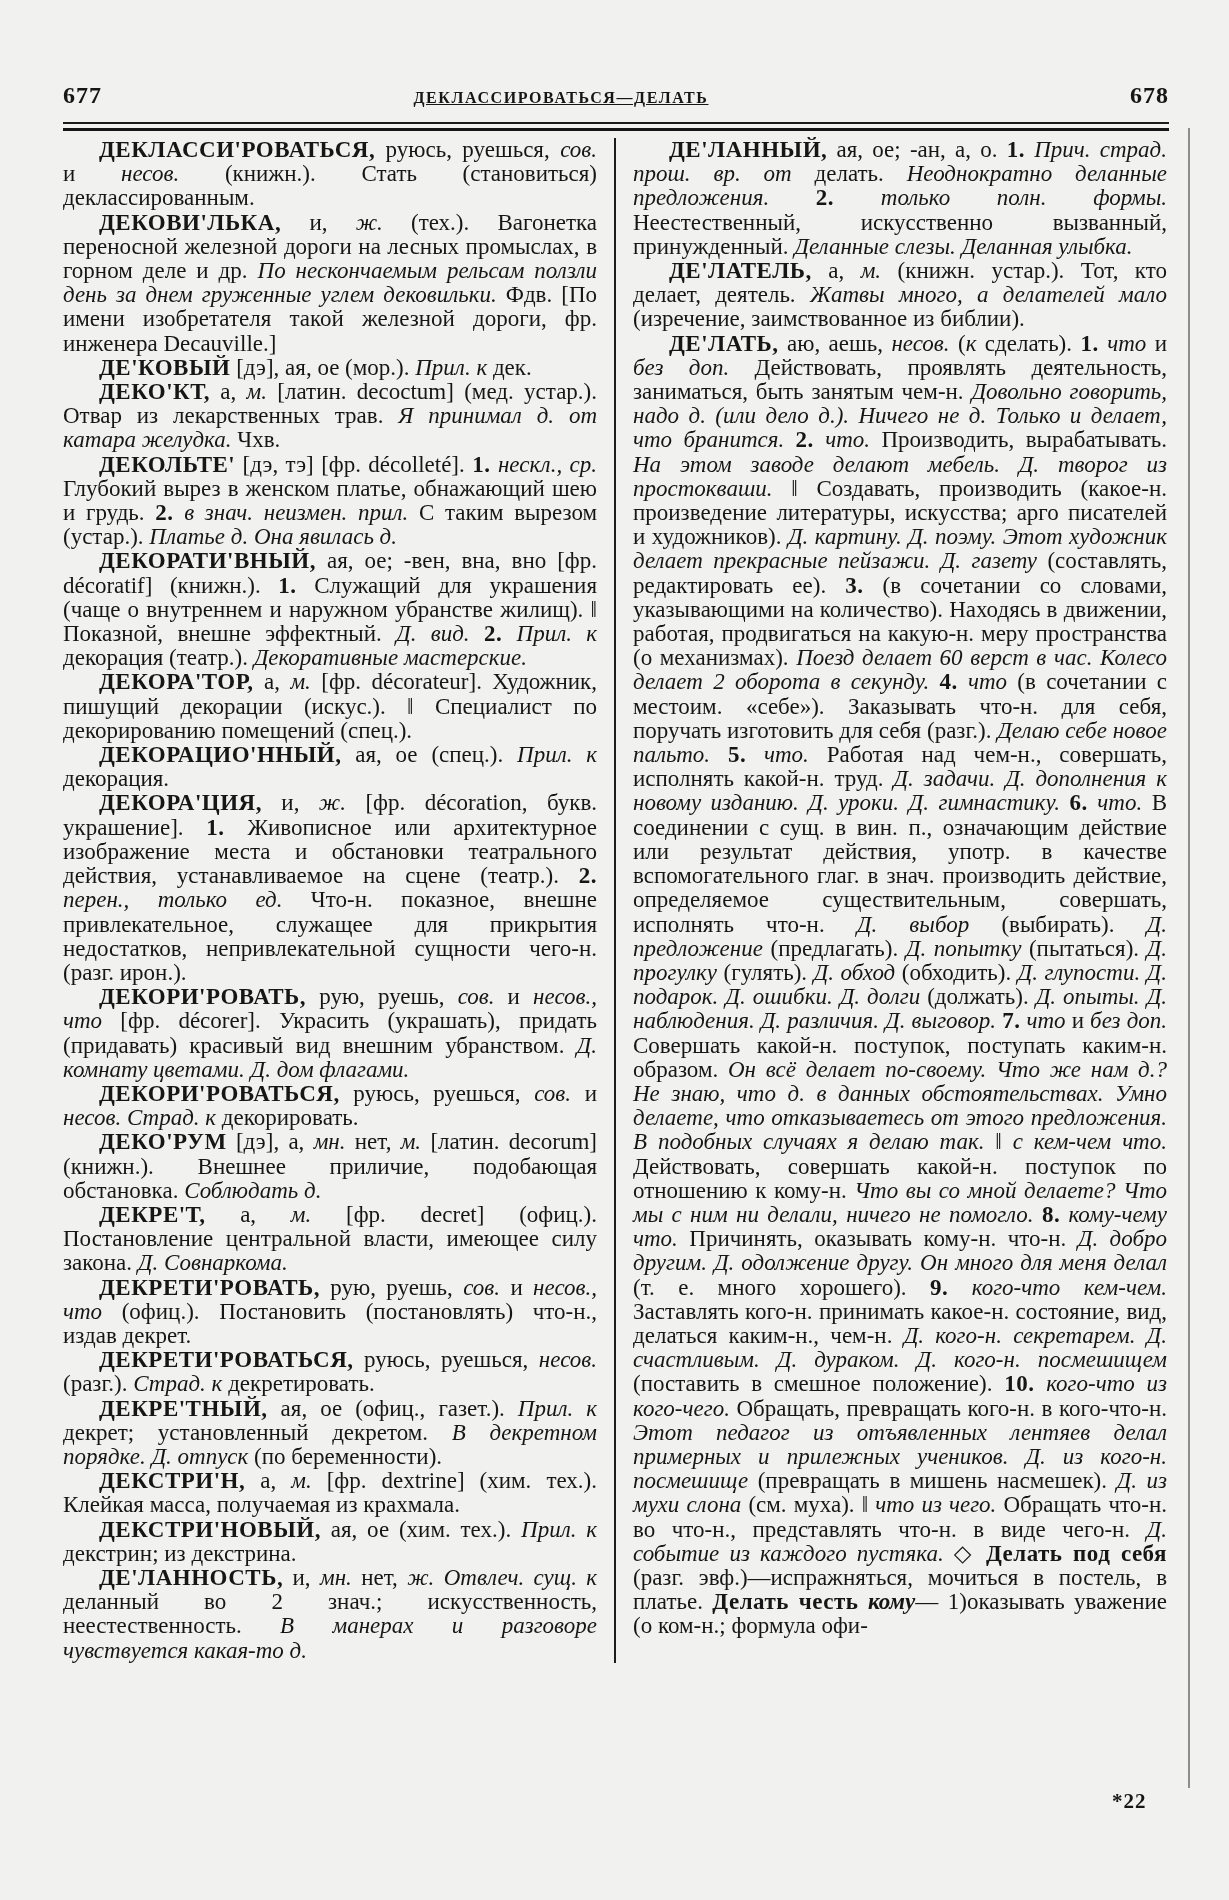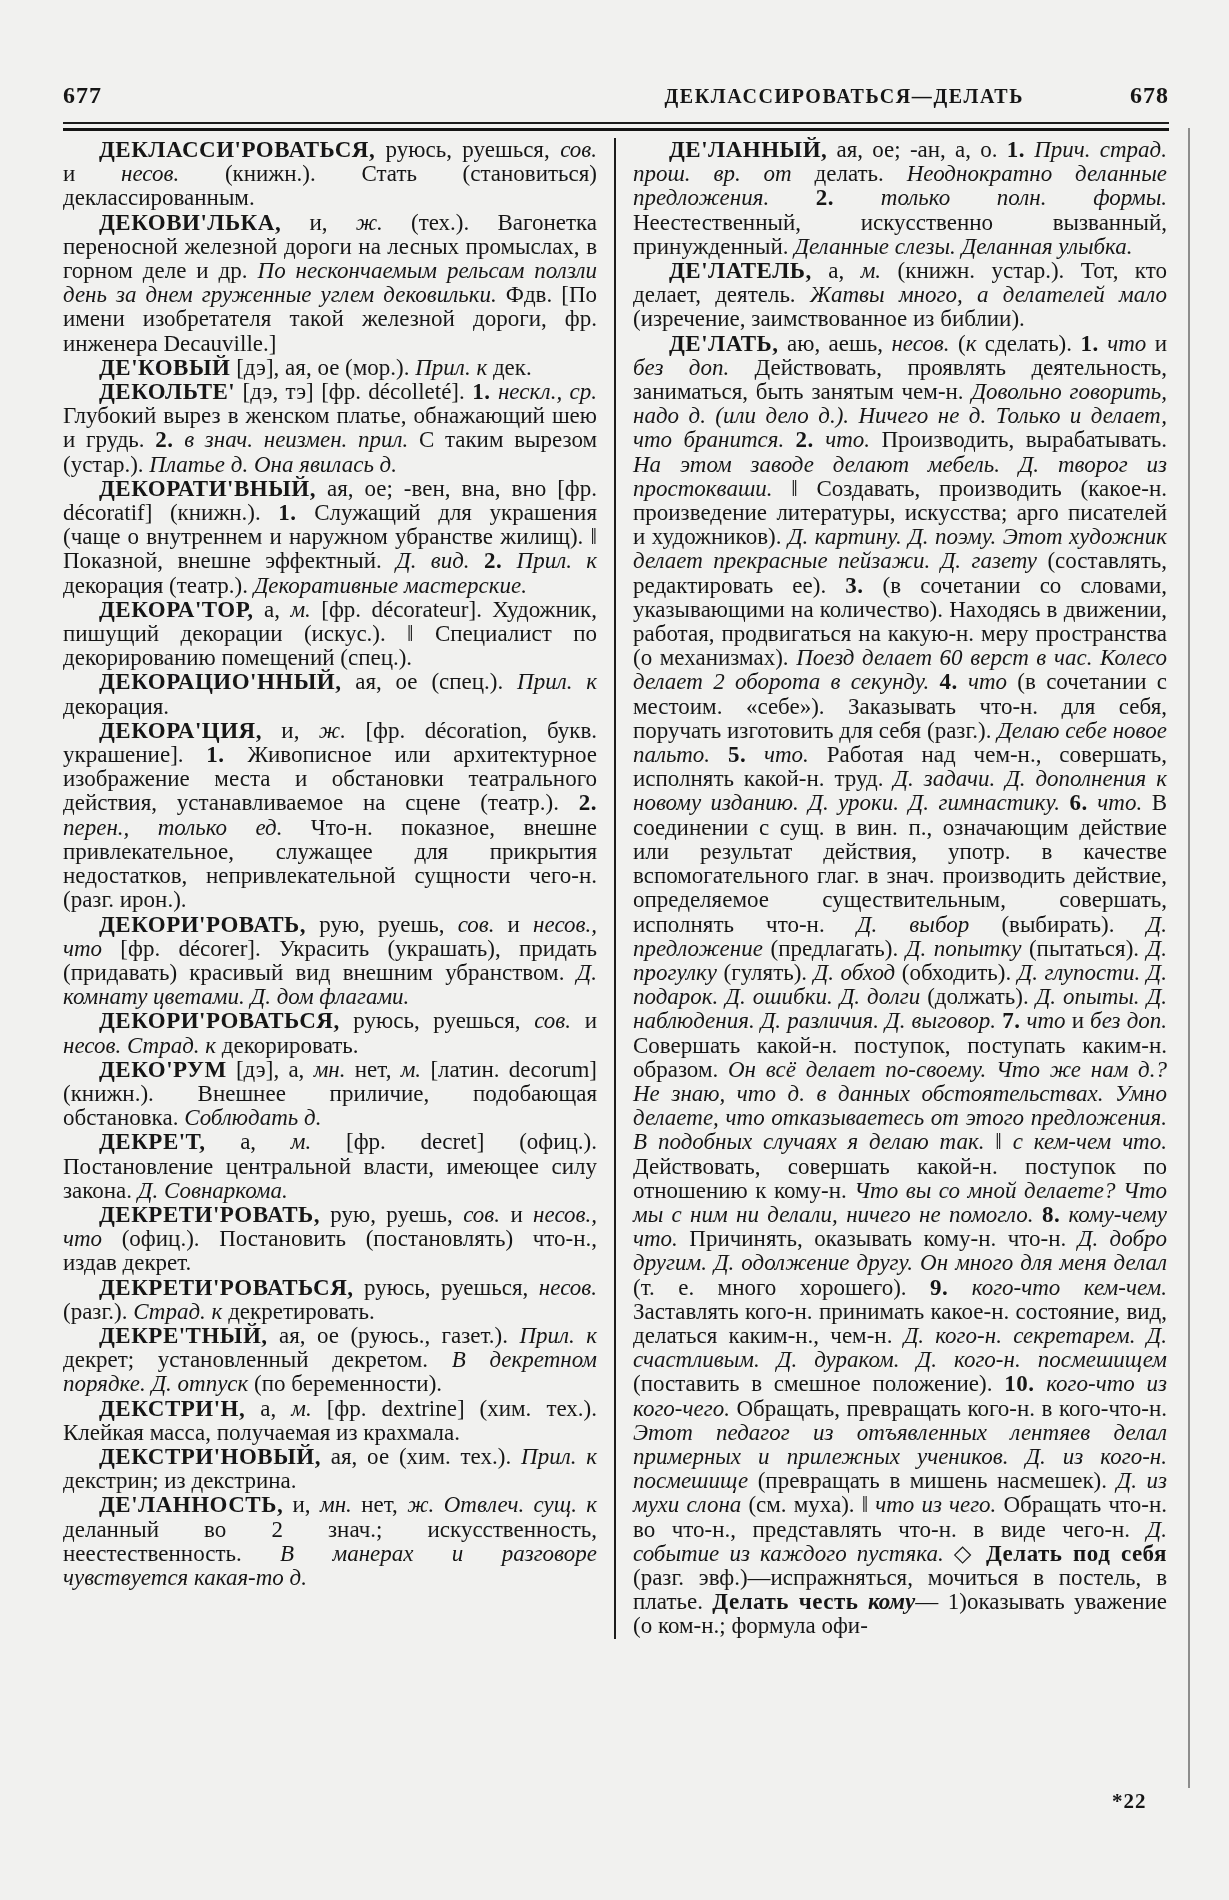--- a/index.html
+++ b/index.html
@@ -13,23 +13,24 @@
     font-family:"Liberation Serif","DejaVu Serif",serif;
     overflow:hidden;
   }
   .header {
     position:absolute; top:82px; left:63px; width:1106px;
     display:flex; align-items:baseline;
   }
   .pgnum { font-weight:bold; font-size:24px; width:90px; letter-spacing:1px; }
   .pgnum.right { text-align:right; }
   .running-title {
-    flex:1; text-align:right; font-weight:bold;
-    font-size:20px; letter-spacing:1.6px;
+    flex:1; text-align:center; font-weight:bold;
+    font-size:16px; letter-spacing:1.6px;
     transform:translateX(-55px);
+    text-decoration:underline;
   }
   .rule-double {
     position:absolute; top:122px; left:63px; width:1106px; height:9px;
     border-top:2px solid #1c1c1c; border-bottom:3px solid #151515;
   }
   .columns {
     position:absolute; top:138px; left:63px; width:1106px;
     display:flex; align-items:stretch;
   }
   .col {
@@ -66,32 +67,33 @@
     <span class="pgnum right">678</span>
   </div>
 
   <div class="rule-double"></div>
 
   <div class="columns">
     <div class="col" id="col-left">
         <p class="entry"><span class="hw">ДЕКЛАССИ'РОВАТЬСЯ,</span><span> руюсь, руешься, </span><span class="it">сов.</span><span> и </span><span class="it">несов.</span><span> (книжн.). Стать (становиться) деклассированным.</span></p>
         <p class="entry"><span class="hw">ДЕКОВИ'ЛЬКА,</span><span> и, </span><span class="it">ж.</span><span> (тех.). Вагонетка переносной железной дороги на лесных промыслах, в горном деле и др. </span><span class="it">По нескончаемым рельсам ползли день за днем груженные углем дековильки.</span><span> Фдв. [По имени изобретателя такой железной дороги, фр. инженера Decauville.]</span></p>
         <p class="entry"><span class="hw">ДЕ'КОВЫЙ</span><span> [дэ], ая, ое (мор.). </span><span class="it">Прил. к</span><span> дек.</span></p>
+        <p class="entry"><span class="hw">ДЕКО'КТ,</span><span> а, </span><span class="it">м.</span><span> [латин. decoctum] (мед. устар.). Отвар из лекарственных трав. </span><span class="it">Я принимал д. от катара желудка.</span><span> Чхв.</span></p>
         <p class="entry"><span class="hw">ДЕКОЛЬТЕ'</span><span> [дэ, тэ] [фр. décolleté]. </span><span class="hw">1.</span><span> </span><span class="it">нескл., ср.</span><span> Глубокий вырез в женском платье, обнажающий шею и грудь. </span><span class="hw">2.</span><span> </span><span class="it">в знач. неизмен. прил.</span><span> С таким вырезом (устар.). </span><span class="it">Платье д. Она явилась д.</span></p>
         <p class="entry"><span class="hw">ДЕКОРАТИ'ВНЫЙ,</span><span> ая, ое; -вен, вна, вно [фр. décoratif] (книжн.). </span><span class="hw">1.</span><span> Служащий для украшения (чаще о внутреннем и наружном убранстве жилищ). ‖ Показной, внешне эффектный. </span><span class="it">Д. вид.</span><span> </span><span class="hw">2.</span><span> </span><span class="it">Прил. к</span><span> декорация (театр.). </span><span class="it">Декоративные мастерские.</span></p>
         <p class="entry"><span class="hw">ДЕКОРА'ТОР,</span><span> а, </span><span class="it">м.</span><span> [фр. décorateur]. Художник, пишущий декорации (искус.). ‖ Специалист по декорированию помещений (спец.).</span></p>
         <p class="entry"><span class="hw">ДЕКОРАЦИО'ННЫЙ,</span><span> ая, ое (спец.). </span><span class="it">Прил. к</span><span> декорация.</span></p>
         <p class="entry"><span class="hw">ДЕКОРА'ЦИЯ,</span><span> и, </span><span class="it">ж.</span><span> [фр. décoration, букв. украшение]. </span><span class="hw">1.</span><span> Живописное или архитектурное изображение места и обстановки театрального действия, устанавливаемое на сцене (театр.). </span><span class="hw">2.</span><span> </span><span class="it">перен., только ед.</span><span> Что-н. показное, внешне привлекательное, служащее для прикрытия недостатков, непривлекательной сущности чего-н. (разг. ирон.).</span></p>
         <p class="entry"><span class="hw">ДЕКОРИ'РОВАТЬ,</span><span> рую, руешь, </span><span class="it">сов.</span><span> и </span><span class="it">несов., что</span><span> [фр. décorer]. Украсить (украшать), придать (придавать) красивый вид внешним убранством. </span><span class="it">Д. комнату цветами. Д. дом флагами.</span></p>
         <p class="entry"><span class="hw">ДЕКОРИ'РОВАТЬСЯ,</span><span> руюсь, руешься, </span><span class="it">сов.</span><span> и </span><span class="it">несов.</span><span> </span><span class="it">Страд. к</span><span> декорировать.</span></p>
         <p class="entry"><span class="hw">ДЕКО'РУМ</span><span> [дэ], а, </span><span class="it">мн.</span><span> нет, </span><span class="it">м.</span><span> [латин. decorum] (книжн.). Внешнее приличие, подобающая обстановка. </span><span class="it">Соблюдать д.</span></p>
         <p class="entry"><span class="hw">ДЕКРЕ'Т,</span><span> а, </span><span class="it">м.</span><span> [фр. decret] (офиц.). Постановление центральной власти, имеющее силу закона. </span><span class="it">Д. Совнаркома.</span></p>
         <p class="entry"><span class="hw">ДЕКРЕТИ'РОВАТЬ,</span><span> рую, руешь, </span><span class="it">сов.</span><span> и </span><span class="it">несов., что</span><span> (офиц.). Постановить (постановлять) что-н., издав декрет.</span></p>
         <p class="entry"><span class="hw">ДЕКРЕТИ'РОВАТЬСЯ,</span><span> руюсь, руешься, </span><span class="it">несов.</span><span> (разг.). </span><span class="it">Страд. к</span><span> декретировать.</span></p>
-        <p class="entry"><span class="hw">ДЕКРЕ'ТНЫЙ,</span><span> ая, ое (руюсь., газет.). </span><span class="it">Прил. к</span><span> декрет; установленный декретом. </span><span class="it">В декретном порядке. Д. отпуск</span><span> (по беременности).</span></p>
+        <p class="entry"><span class="hw">ДЕКРЕ'ТНЫЙ,</span><span> ая, ое (офиц., газет.). </span><span class="it">Прил. к</span><span> декрет; установленный декретом. </span><span class="it">В декретном порядке. Д. отпуск</span><span> (по беременности).</span></p>
         <p class="entry"><span class="hw">ДЕКСТРИ'Н,</span><span> а, </span><span class="it">м.</span><span> [фр. dextrine] (хим. тех.). Клейкая масса, получаемая из крахмала.</span></p>
         <p class="entry"><span class="hw">ДЕКСТРИ'НОВЫЙ,</span><span> ая, ое (хим. тех.). </span><span class="it">Прил. к</span><span> декстрин; из декстрина.</span></p>
         <p class="entry"><span class="hw">ДЕ'ЛАННОСТЬ,</span><span> и, </span><span class="it">мн.</span><span> нет, </span><span class="it">ж.</span><span> </span><span class="it">Отвлеч. сущ. к</span><span> деланный во 2 знач.; искусственность, неестественность. </span><span class="it">В манерах и разговоре чувствуется какая-то д.</span></p>
       </div>
     <div class="col-divider"></div>
     <div class="col" id="col-right">
         <p class="entry"><span class="hw">ДЕ'ЛАННЫЙ,</span><span> ая, ое; -ан, а, о. </span><span class="hw">1.</span><span> </span><span class="it">Прич. страд. прош. вр. от</span><span> делать. </span><span class="it">Неоднократно деланные предложения.</span><span> </span><span class="hw">2.</span><span> </span><span class="it">только полн. формы.</span><span> Неестественный, искусственно вызванный, принужденный. </span><span class="it">Деланные слезы. Деланная улыбка.</span></p>
         <p class="entry"><span class="hw">ДЕ'ЛАТЕЛЬ,</span><span> а, </span><span class="it">м.</span><span> (книжн. устар.). Тот, кто делает, деятель. </span><span class="it">Жатвы много, а делателей мало</span><span> (изречение, заимствованное из библии).</span></p>
         <p class="entry"><span class="hw">ДЕ'ЛАТЬ,</span><span> аю, аешь, </span><span class="it">несов.</span><span> (</span><span class="it">к</span><span> сделать). </span><span class="hw">1.</span><span> </span><span class="it">что</span><span> и </span><span class="it">без доп.</span><span> Действовать, проявлять деятельность, заниматься, быть занятым чем-н. </span><span class="it">Довольно говорить, надо д. (или дело д.). Ничего не д. Только и делает, что бранится.</span><span> </span><span class="hw">2.</span><span> </span><span class="it">что.</span><span> Производить, вырабатывать. </span><span class="it">На этом заводе делают мебель. Д. творог из простокваши.</span><span> ‖ Создавать, производить (какое-н. произведение литературы, искусства; арго писателей и художников). </span><span class="it">Д. картину. Д. поэму. Этот художник делает прекрасные пейзажи. Д. газету</span><span> (составлять, редактировать ее). </span><span class="hw">3.</span><span> (в сочетании со словами, указывающими на количество). Находясь в движении, работая, продвигаться на какую-н. меру пространства (о механизмах). </span><span class="it">Поезд делает 60 верст в час. Колесо делает 2 оборота в секунду.</span><span> </span><span class="hw">4.</span><span> </span><span class="it">что</span><span> (в сочетании с местоим. «себе»). Заказывать что-н. для себя, поручать изготовить для себя (разг.). </span><span class="it">Делаю себе новое пальто.</span><span> </span><span class="hw">5.</span><span> </span><span class="it">что.</span><span> Работая над чем-н., совершать, исполнять какой-н. труд. </span><span class="it">Д. задачи. Д. дополнения к новому изданию. Д. уроки. Д. гимнастику.</span><span> </span><span class="hw">6.</span><span> </span><span class="it">что.</span><span> В соединении с сущ. в вин. п., означающим действие или результат действия, употр. в качестве вспомогательного глаг. в знач. производить действие, определяемое существительным, совершать, исполнять что-н. </span><span class="it">Д. выбор</span><span> (выбирать). </span><span class="it">Д. предложение</span><span> (предлагать). </span><span class="it">Д. попытку</span><span> (пытаться). </span><span class="it">Д. прогулку</span><span> (гулять). </span><span class="it">Д. обход</span><span> (обходить). </span><span class="it">Д. глупости. Д. подарок. Д. ошибки. Д. долги</span><span> (должать). </span><span class="it">Д. опыты. Д. наблюдения. Д. различия. Д. выговор.</span><span> </span><span class="hw">7.</span><span> </span><span class="it">что</span><span> и </span><span class="it">без доп.</span><span> Совершать какой-н. поступок, поступать каким-н. образом. </span><span class="it">Он всё делает по-своему. Что же нам д.? Не знаю, что д. в данных обстоятельствах. Умно делаете, что отказываетесь от этого предложения. В подобных случаях я делаю так.</span><span> ‖ </span><span class="it">с кем-чем что.</span><span> Действовать, совершать какой-н. поступок по отношению к кому-н. </span><span class="it">Что вы со мной делаете? Что мы с ним ни делали, ничего не помогло.</span><span> </span><span class="hw">8.</span><span> </span><span class="it">кому-чему что.</span><span> Причинять, оказывать кому-н. что-н. </span><span class="it">Д. добро другим. Д. одолжение другу. Он много для меня делал</span><span> (т. е. много хорошего). </span><span class="hw">9.</span><span> </span><span class="it">кого-что кем-чем.</span><span> Заставлять кого-н. принимать какое-н. состояние, вид, делаться каким-н., чем-н. </span><span class="it">Д. кого-н. секретарем. Д. счастливым. Д. дураком. Д. кого-н. посмешищем</span><span> (поставить в смешное положение). </span><span class="hw">10.</span><span> </span><span class="it">кого-что из кого-чего.</span><span> Обращать, превращать кого-н. в кого-что-н. </span><span class="it">Этот педагог из отъявленных лентяев делал примерных и прилежных учеников. Д. из кого-н. посмешище</span><span> (превращать в мишень насмешек). </span><span class="it">Д. из мухи слона</span><span> (см. муха). ‖ </span><span class="it">что из чего.</span><span> Обращать что-н. во что-н., представлять что-н. в виде чего-н. </span><span class="it">Д. событие из каждого пустяка.</span><span> ◇ </span><span class="hw">Делать под себя</span><span> (разг. эвф.)—испражняться, мочиться в постель, в платье. </span><span class="hw">Делать честь</span><span> </span><span class="bit">кому</span><span>— 1)оказывать уважение (о ком-н.; формула офи-</span></p>
       </div>

